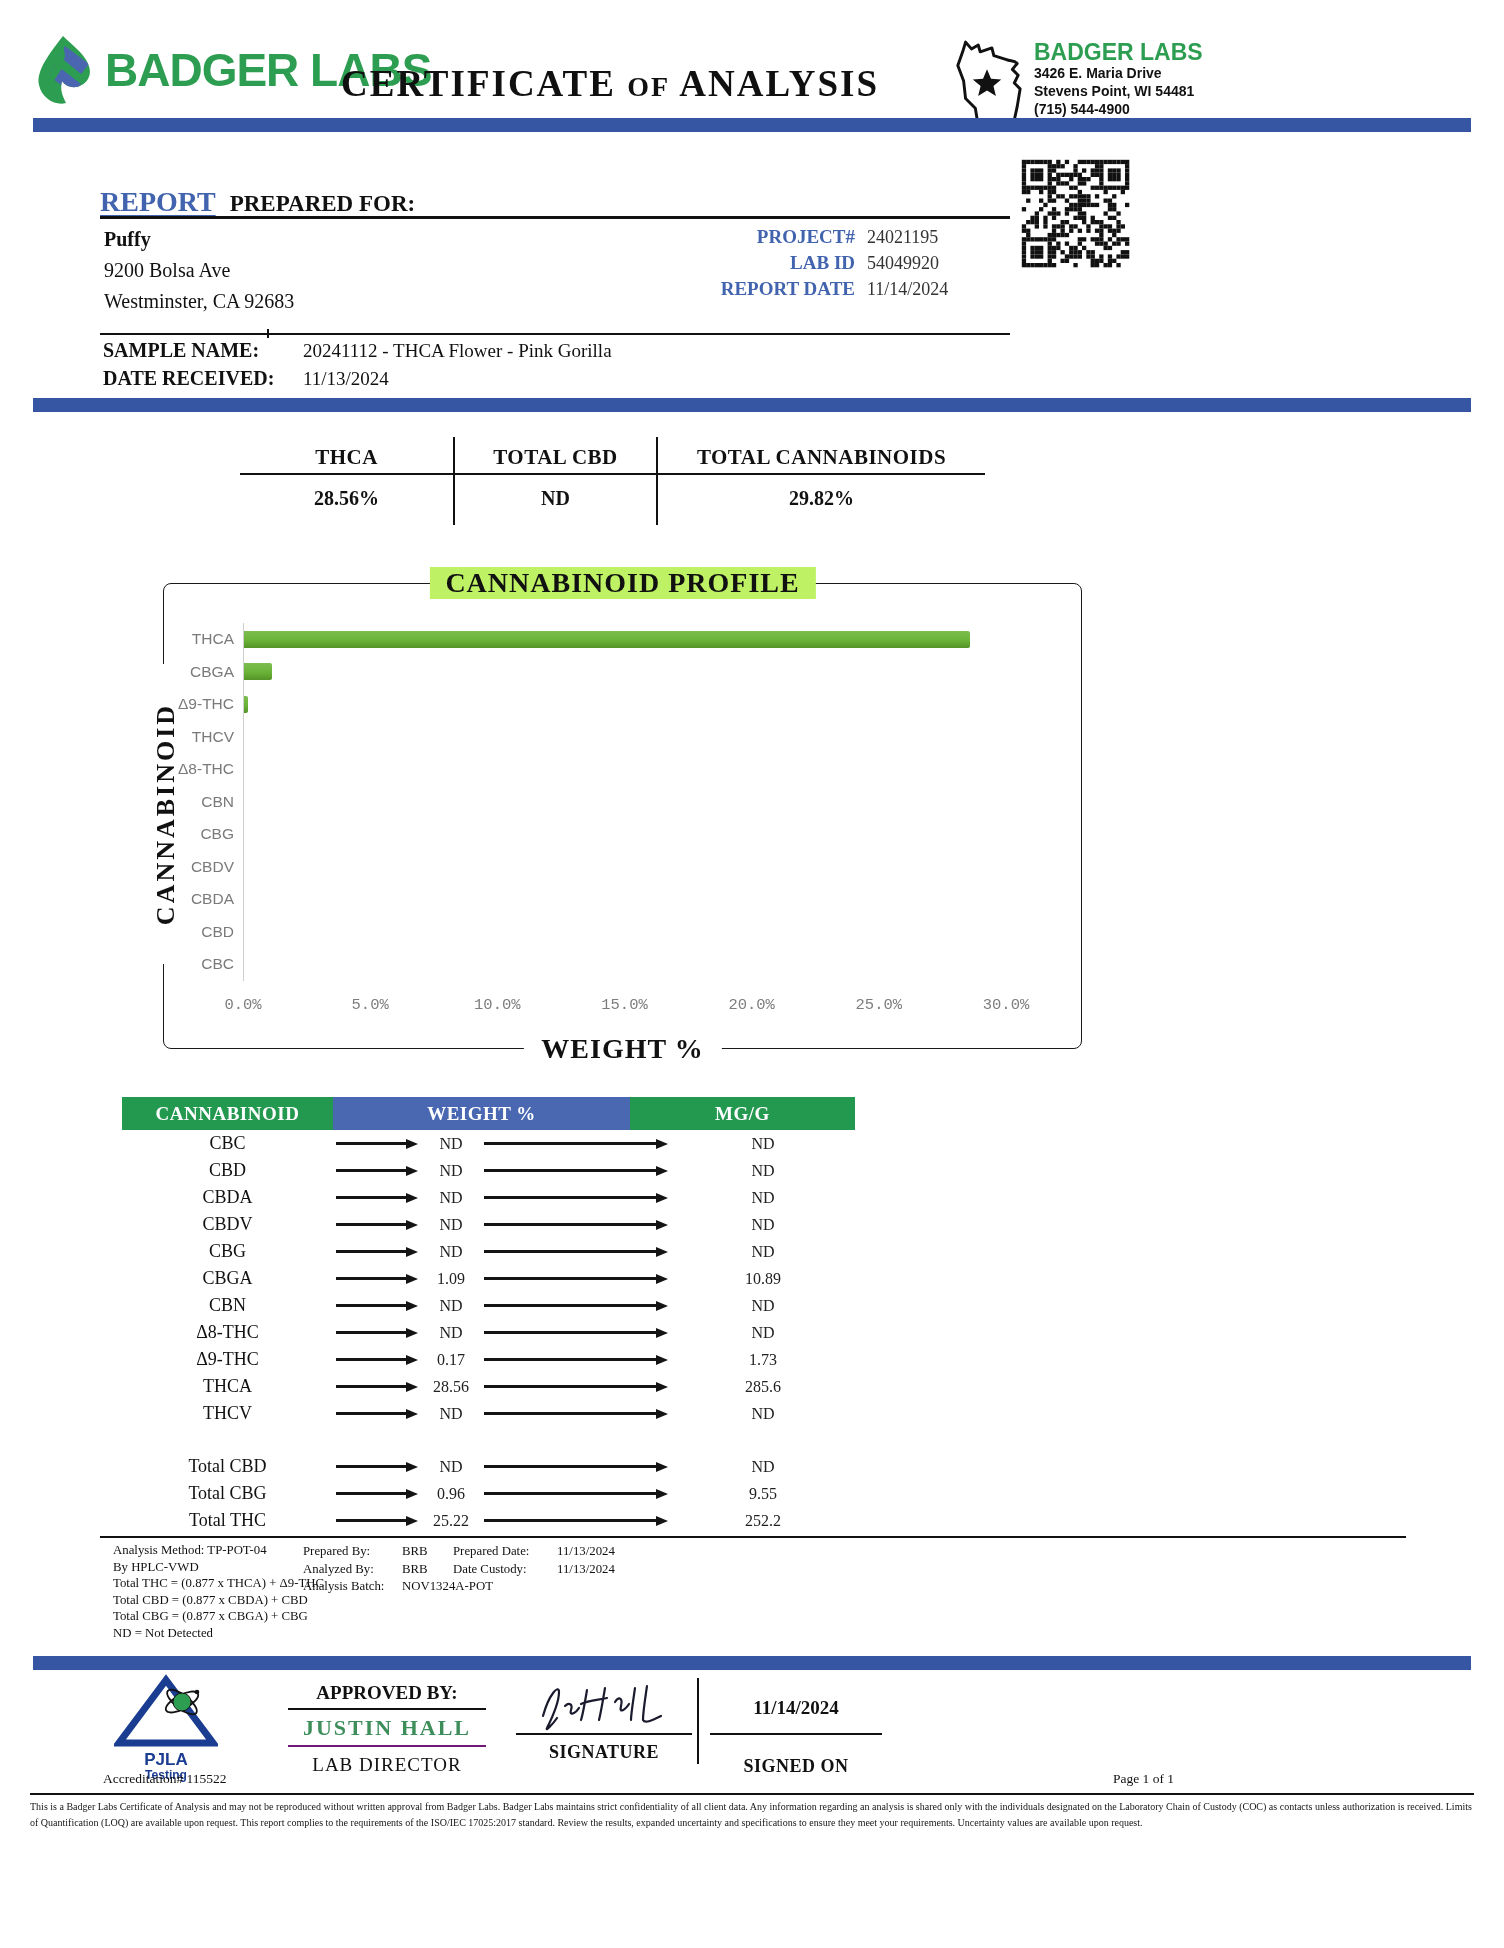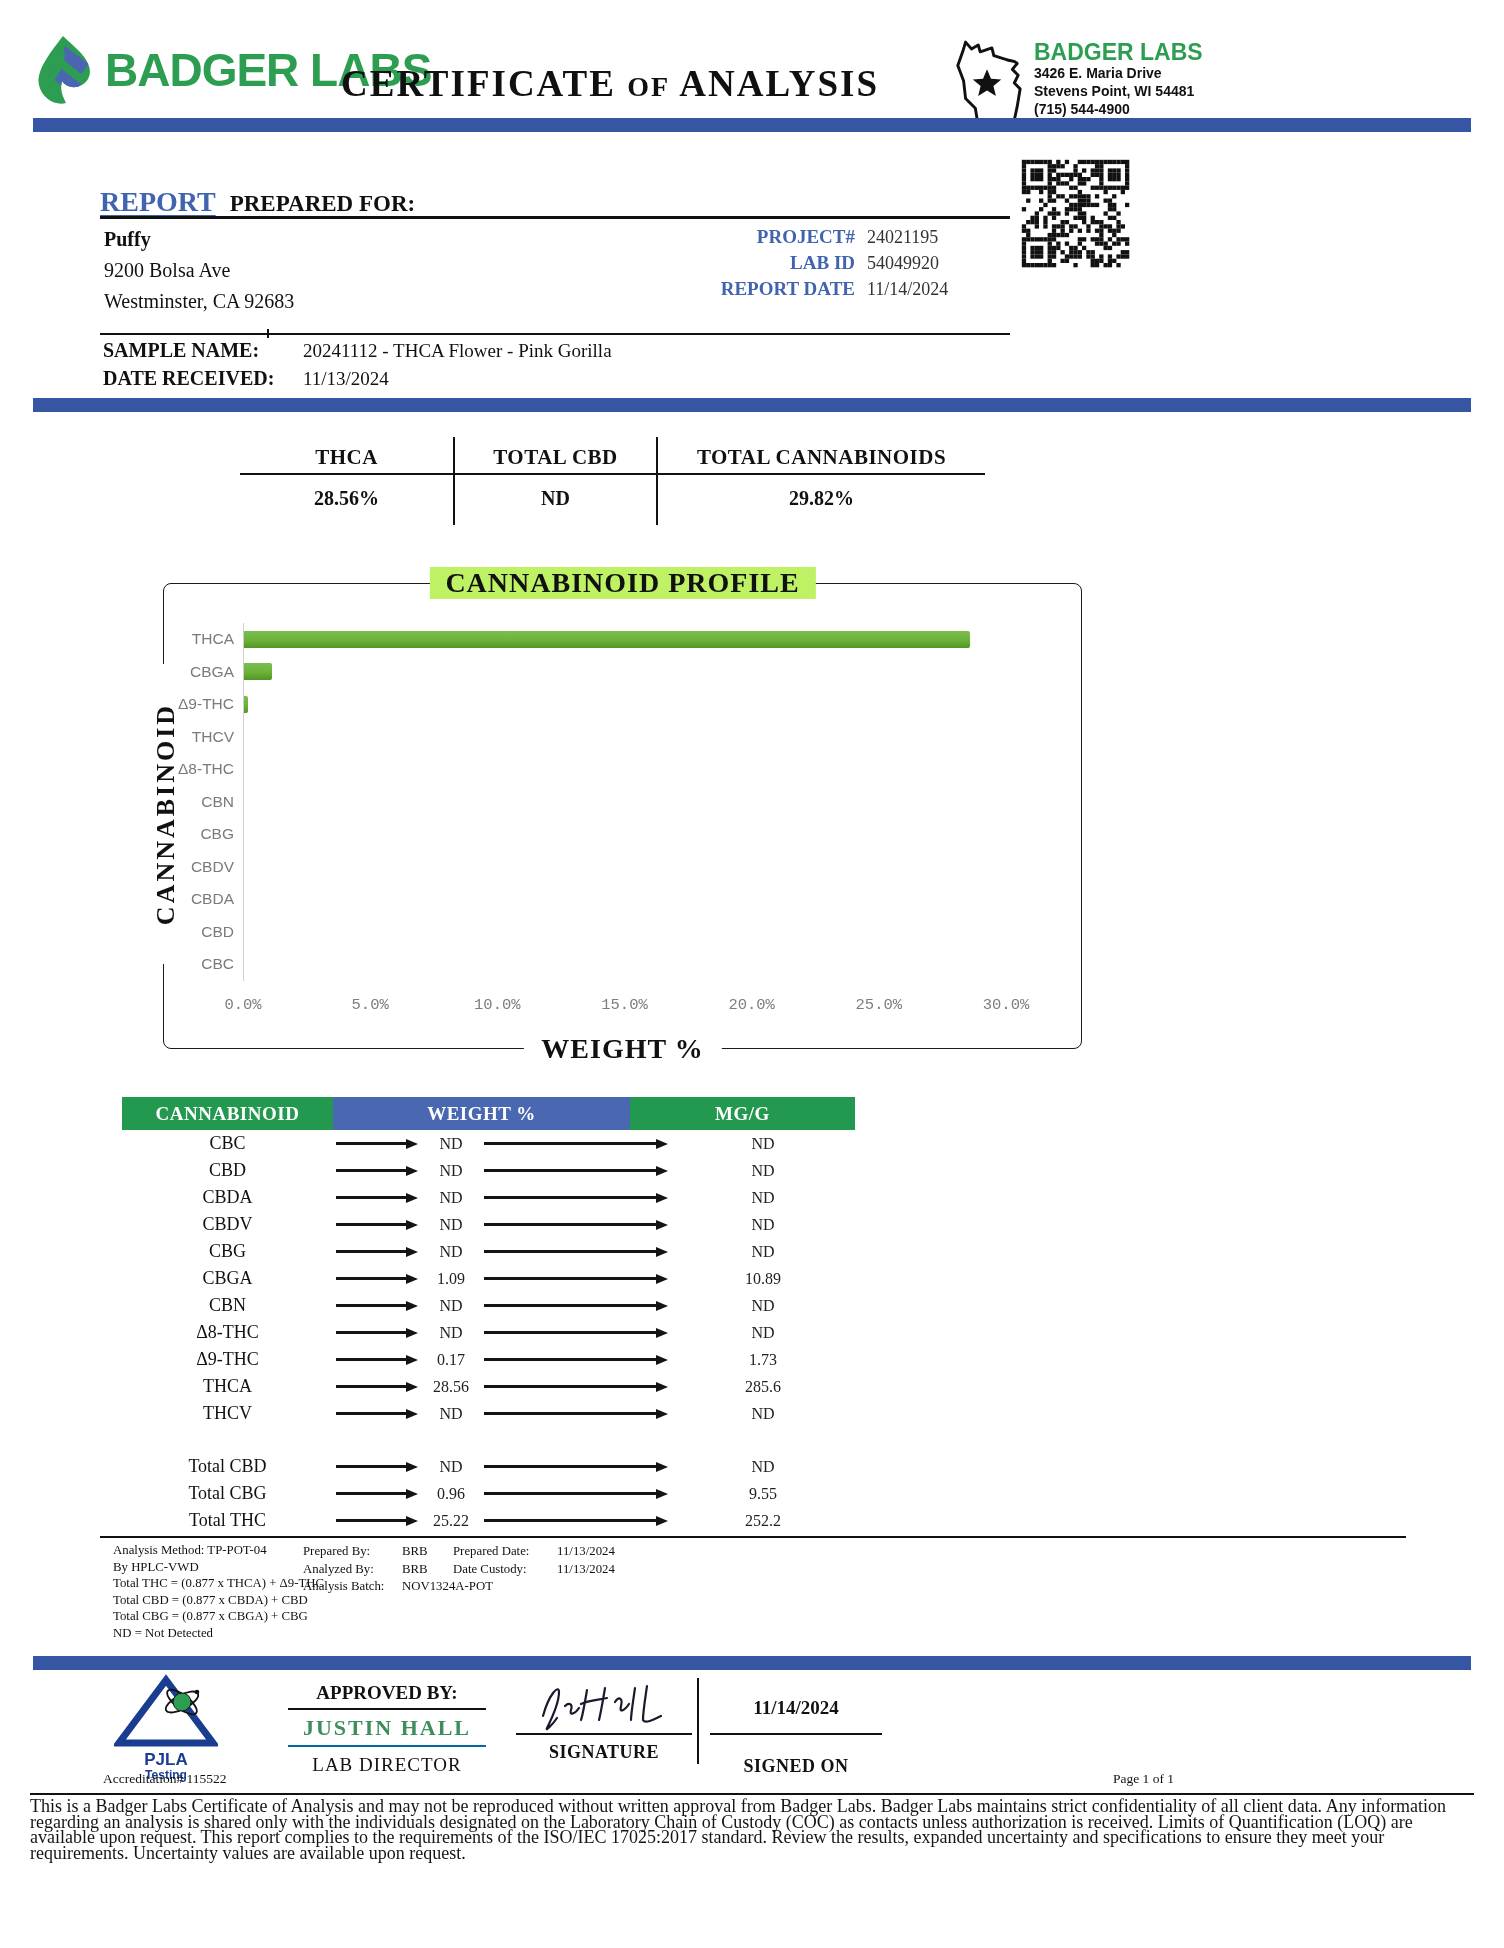--- a/index.html
+++ b/index.html
@@ -93,32 +93,32 @@
 
   
   .pjla{position:absolute;left:110px;top:1674px;width:112px;text-align:center;
         font-family:"Liberation Sans","DejaVu Sans",sans-serif;}
   .pjla-name{color:#1b3d91;font-weight:bold;font-size:17px;line-height:16px;}
   .pjla-sub{color:#1b3d91;font-weight:bold;font-size:12px;line-height:14px;}
   .accreditation{position:absolute;left:103px;top:1771px;font-size:13.5px;}
   .approved{position:absolute;left:288px;top:1682px;width:198px;text-align:center;}
   .app-label{font-weight:bold;font-size:19px;padding-bottom:4px;border-bottom:2px solid #111;}
   .app-name{color:var(--approver-green);font-weight:600;font-size:22px;letter-spacing:2px;
-            padding:5px 0 4px;border-bottom:2px solid #0369a1;}
+            padding:5px 0 4px;border-bottom:2px solid #701a75;}
   .app-title{font-size:19px;padding-top:7px;letter-spacing:1px;}
   .sigblock{position:absolute;left:516px;top:1676px;width:176px;text-align:center;}
   .sig-art{height:57px;border-bottom:2.5px solid #111;}
   .sig-label{font-weight:bold;font-size:18px;letter-spacing:.5px;padding-top:7px;}
   .vdivider{position:absolute;left:697px;top:1678px;width:2px;height:86px;background:#111;}
   .signed{position:absolute;left:710px;top:1676px;width:172px;text-align:center;}
   .signed-date{height:57px;line-height:64px;font-weight:bold;font-size:19px;border-bottom:2.5px solid #111;}
   .signed-label{font-weight:bold;font-size:18px;letter-spacing:.5px;padding-top:21px;}
   .page-num{position:absolute;left:1113px;top:1771px;font-size:13.5px;}
   .footer-line{position:absolute;left:30px;top:1793px;width:1444px;height:1.5px;background:#111;}
-  .disclaimer{position:absolute;left:30px;top:1799px;width:1444px;font-size:18px;line-height:15.6px;color:#151515;}
+  .disclaimer{position:absolute;left:30px;top:1799px;width:1444px;font-size:10px;line-height:15.6px;color:#151515;}
 </style>
 </head>
 <body>
 
 <div class="page">
 
   <div class="logo-block">
     <svg width="62" height="72" viewBox="0 0 62 72">
       <defs>
           <clipPath id="leafclip">

